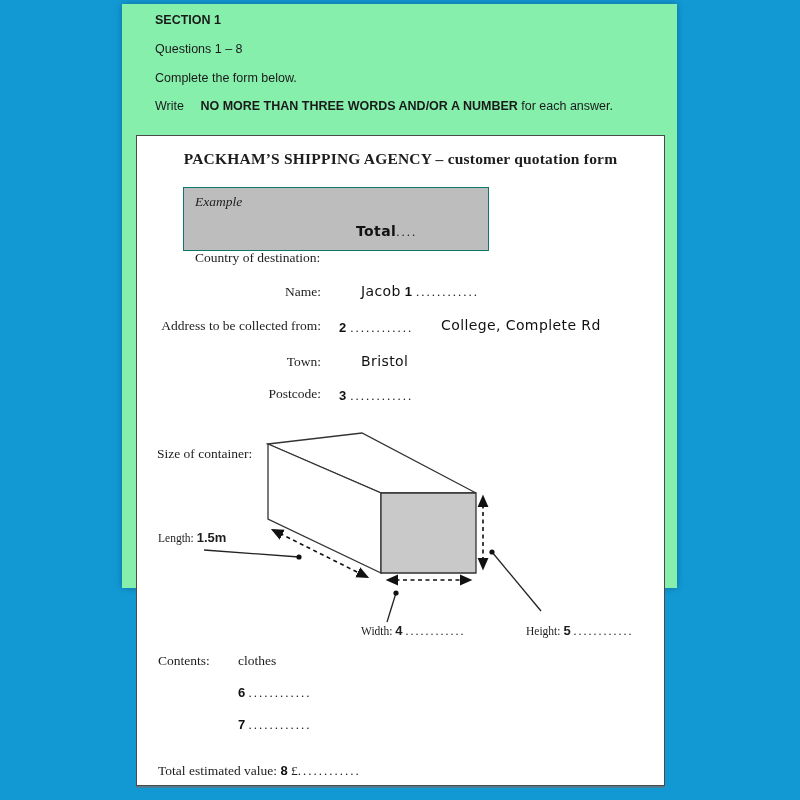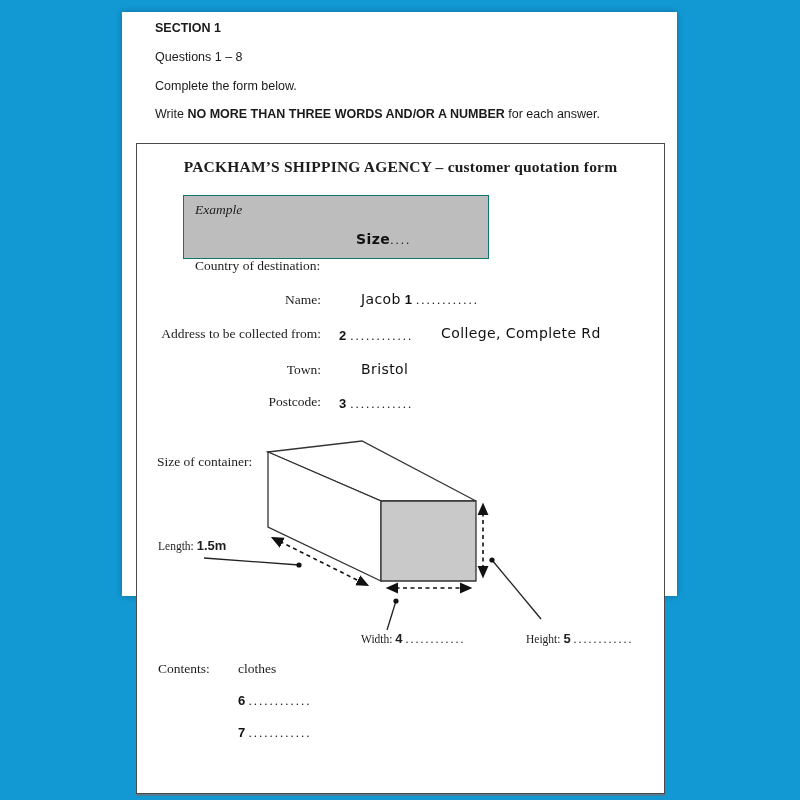--- a/index.html
+++ b/index.html
@@ -6,37 +6,37 @@
   html, body { width: 800px; height: 800px; }
   body {
     background: #1299d4;
     font-family: "Liberation Serif", "DejaVu Serif", serif;
     color: #1d1d1d;
     position: relative;
     overflow: hidden;
   }
   .page {
     position: absolute;
-    left: 122px; top: 12px;
+    left: 122px; top: 4px;
     width: 555px; height: 584px;
-    background: #ffffff;
+    background: #86efac;
     box-shadow: 0 0 7px rgba(0,0,0,.28);
   }
   
   .instr {
     position: absolute;
     left: 33px;
     font-family: "Liberation Sans", "DejaVu Sans", sans-serif;
     font-size: 12.5px;
     color: #1a1a1a;
     white-space: nowrap;
   }
   .instr.bold { font-weight: bold; }
   .instr.ital { }
-  .instr .emph { font-weight: bold; }
+  .instr .emph { font-weight: bold; margin-left: 13px; }
   
   .form-box {
     position: absolute;
     left: 14px; top: 131px;
     width: 529px; height: 651px;
     border: 1px solid #4a4a4a;
     box-shadow: 0 2px 0 rgba(110,110,110,.65);
     background: #fff;
   }
   .form-title {
@@ -111,21 +111,21 @@
   <div class="instr ital" style="top:67px">Complete the form below.</div>
   <div class="instr ital" style="top:95px"><span>Write </span><span class="emph">NO MORE THAN THREE WORDS AND/OR A NUMBER</span><span> for each answer.</span></div>
 
   <div class="form-box">
 
     <div class="form-title">PACKHAM’S SHIPPING AGENCY – customer quotation form</div>
 
     <div class="example-box">
       <div class="example-heading">Example</div>
       <div class="example-row">Country of destination:</div>
-      <div class="example-answer"><span class="hand bold">Size</span><span class="dots">....</span></div>
+      <div class="example-answer"><span class="hand bold">Total</span><span class="dots">....</span></div>
     </div>
 
     <div class="flabel" style="top:148px">Name:</div>
     <div class="fanswer" style="left:224px; top:146px"><span class="hand">Jacob</span>
       <span class="qnum">1</span>
       <span class="dots">............</span></div>
 
     <div class="flabel" style="top:182px">Address to be collected from:</div>
     <div class="fanswer" style="left:202px; top:182px"><span class="qnum">2</span>
       <span class="dots">............</span></div>
@@ -174,15 +174,18 @@
       <span class="val">5</span>
       <span class="dots" style="font-size:12px">............</span></div>
 
     <div class="plain" style="left:21px; top:517px">Contents:</div>
     <div class="plain" style="left:101px; top:517px">clothes</div>
     <div class="plain" style="left:101px; top:549px"><span class="qnum">6</span>
       <span class="dots">............</span></div>
     <div class="plain" style="left:101px; top:581px"><span class="qnum">7</span>
       <span class="dots">............</span></div>
 
+    <div class="plain" style="left:21px; top:627px"><span>Total estimated value:</span>
+      <span class="qnum">8</span>
+      <span>£</span><span class="dots">............</span></div>
 
   </div>
 </div>
 
 </body></html>

